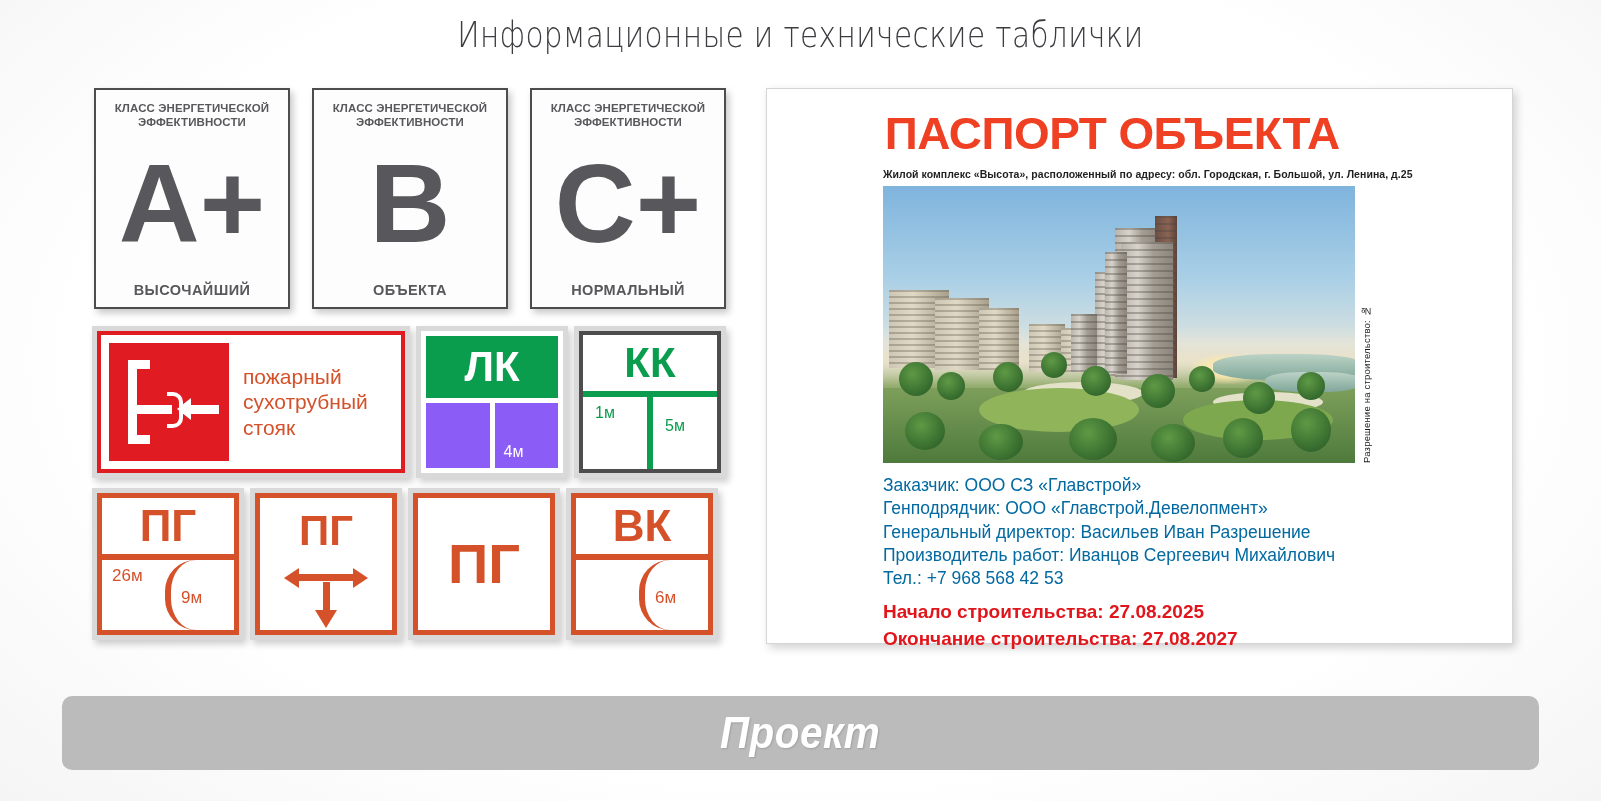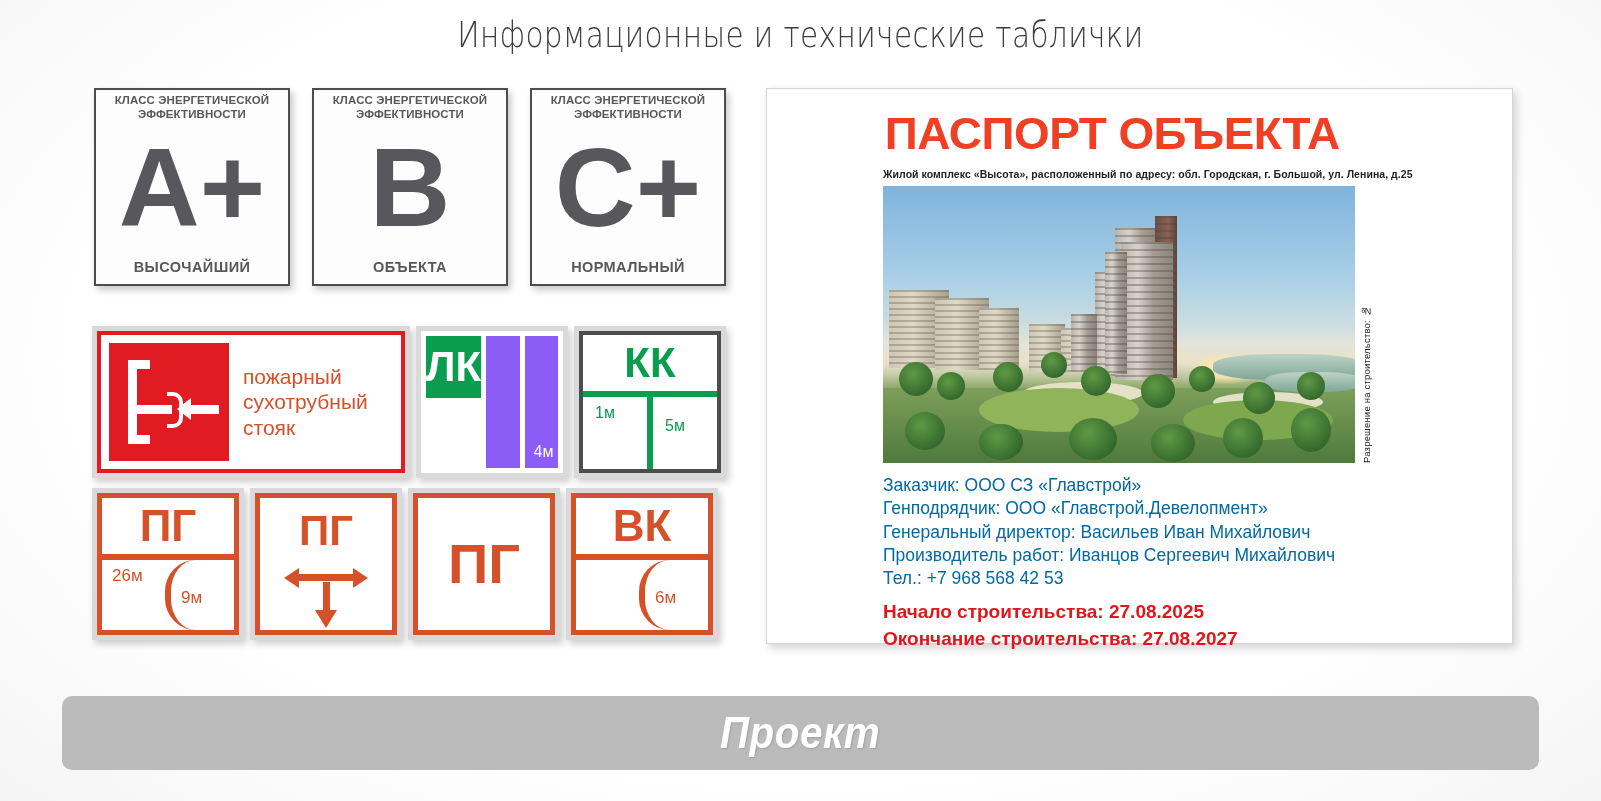--- a/index.html
+++ b/index.html
@@ -18,25 +18,25 @@
     text-align: center;
     font-size: 36px; font-weight: 300; color: #3c3c41;
     letter-spacing: 0.5px;
     font-family: "DejaVu Sans", sans-serif;
     transform: scaleX(0.82); transform-origin: center top;
   }
 
   
   .energy-row { position: absolute; left: 94px; top: 88px; display: flex; gap: 22px; }
   .energy-plate {
-    width: 196px; height: 198px; background: #fdfdfd;
+    width: 196px; height: 221px; background: #fdfdfd;
     border: 2px solid #4d4d4d;
     box-shadow: 3px 4px 7px rgba(0,0,0,0.22);
     display: flex; flex-direction: column; align-items: center;
-    padding: 3px 6px 9px 6px;
+    padding: 11px 6px 9px 6px;
   }
   .energy-head {
     font-size: 11.5px; font-weight: bold; color: #58585c;
     text-align: center; line-height: 1.22; letter-spacing: 0.1px;
   }
   .energy-letter {
     flex: 1; display: flex; align-items: center; justify-content: center;
     font-size: 112px; font-weight: bold; color: #58585c;
     line-height: 1; margin-top: -4px;
     font-family: "Liberation Sans", sans-serif;
@@ -71,21 +71,21 @@
   .p-horz { position: absolute; left: 25px; top: 62px; width: 38px; height: 9px; background: #fff; }
   .p-valve { position: absolute; left: 58px; top: 49px; width: 16px; height: 36px;
              border: 4px solid #fff; border-left: none; border-radius: 0 10px 10px 0; }
   .p-arrow-stem { position: absolute; left: 78px; top: 62px; width: 32px; height: 9px; background: #fff; }
   .p-arrow-head { position: absolute; left: 68px; top: 55px; width: 0; height: 0;
                   border-top: 11px solid transparent; border-bottom: 11px solid transparent;
                   border-right: 14px solid #fff; }
 
   
   .lk-frame { width: 152px; height: 152px; }
-  .lk-inner { background: #fff; padding: 5px; display: flex; flex-direction: row; gap: 5px; }
+  .lk-inner { background: #fff; padding: 5px; display: flex; flex-direction: column; gap: 5px; }
   .lk-top { background: #0a9d4e; height: 62px; display: flex; align-items: center; justify-content: center;
             color: #fff; font-size: 42px; font-weight: bold; line-height: 1; }
   .lk-bottom { flex: 1; display: flex; gap: 5px; }
   .lk-cell { background: #8b5cf6; flex: 1; position: relative; text-align: center; }
   .lk-cell span { position: absolute; left: 9px; bottom: 7px; color: #fff; font-size: 16px; }
 
   
   .kk-frame { width: 152px; height: 152px; }
   .kk-inner { border: 4px solid #4d4d4d; background: #fff; display: flex; flex-direction: column; }
   .kk-top { height: 62px; display: flex; align-items: center; justify-content: center;
@@ -368,21 +368,21 @@
         <div class="tree" style="left:268px; top:238px; width:44px; height:38px;"></div>
         <div class="tree" style="left:340px; top:232px; width:40px; height:40px;"></div>
         <div class="tree" style="left:408px; top:222px; width:40px; height:44px;"></div>
       </div>
       <div class="vert-note">Разрешение на строительство: №</div>
     </div>
 
     <div class="pp-details">
       <div class="pp-line">Заказчик: ООО СЗ «Главстрой»</div>
       <div class="pp-line">Генподрядчик: ООО «Главстрой.Девелопмент»</div>
-      <div class="pp-line">Генеральный директор: Васильев Иван Михайлович</div>
+      <div class="pp-line">Генеральный директор: Васильев Иван Разрешение</div>
       <div class="pp-line">Производитель работ: Иванцов Сергеевич Михайлович</div>
       <div class="pp-line">Тел.: +7 968 568 42 53</div>
 
       <div class="pp-dates">
         <div class="pp-date">Начало строительства: 27.08.2025</div>
         <div class="pp-date">Окончание строительства: 27.08.2027</div>
       </div>
     </div>
   </div>
 

